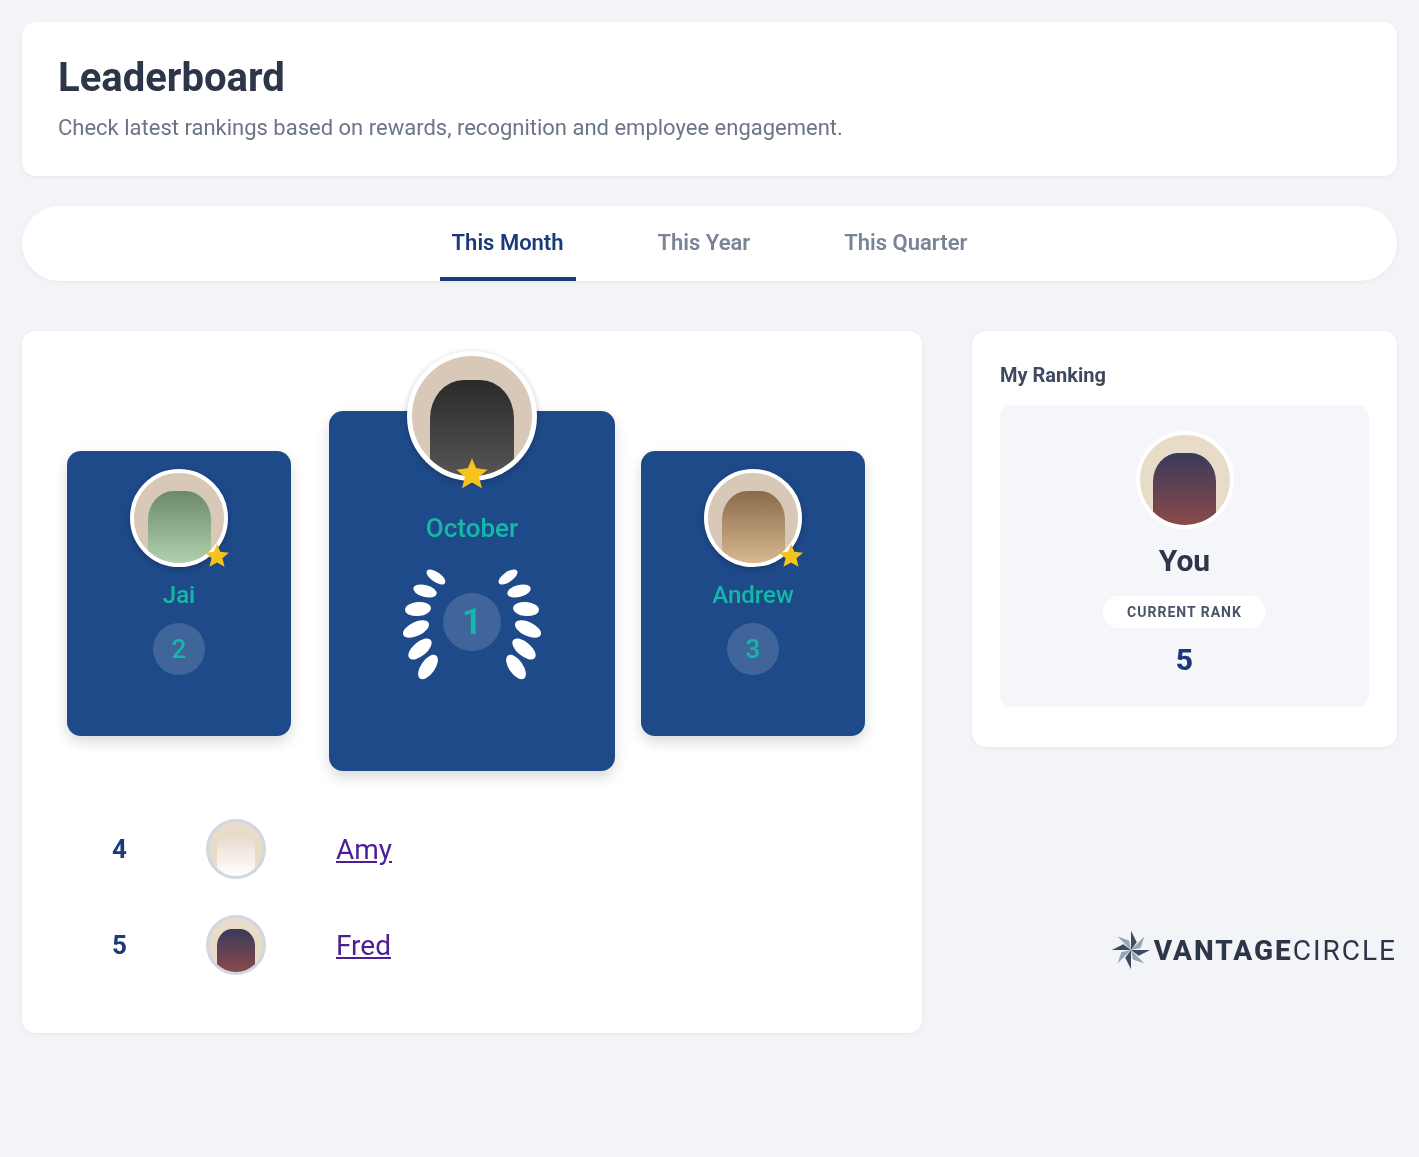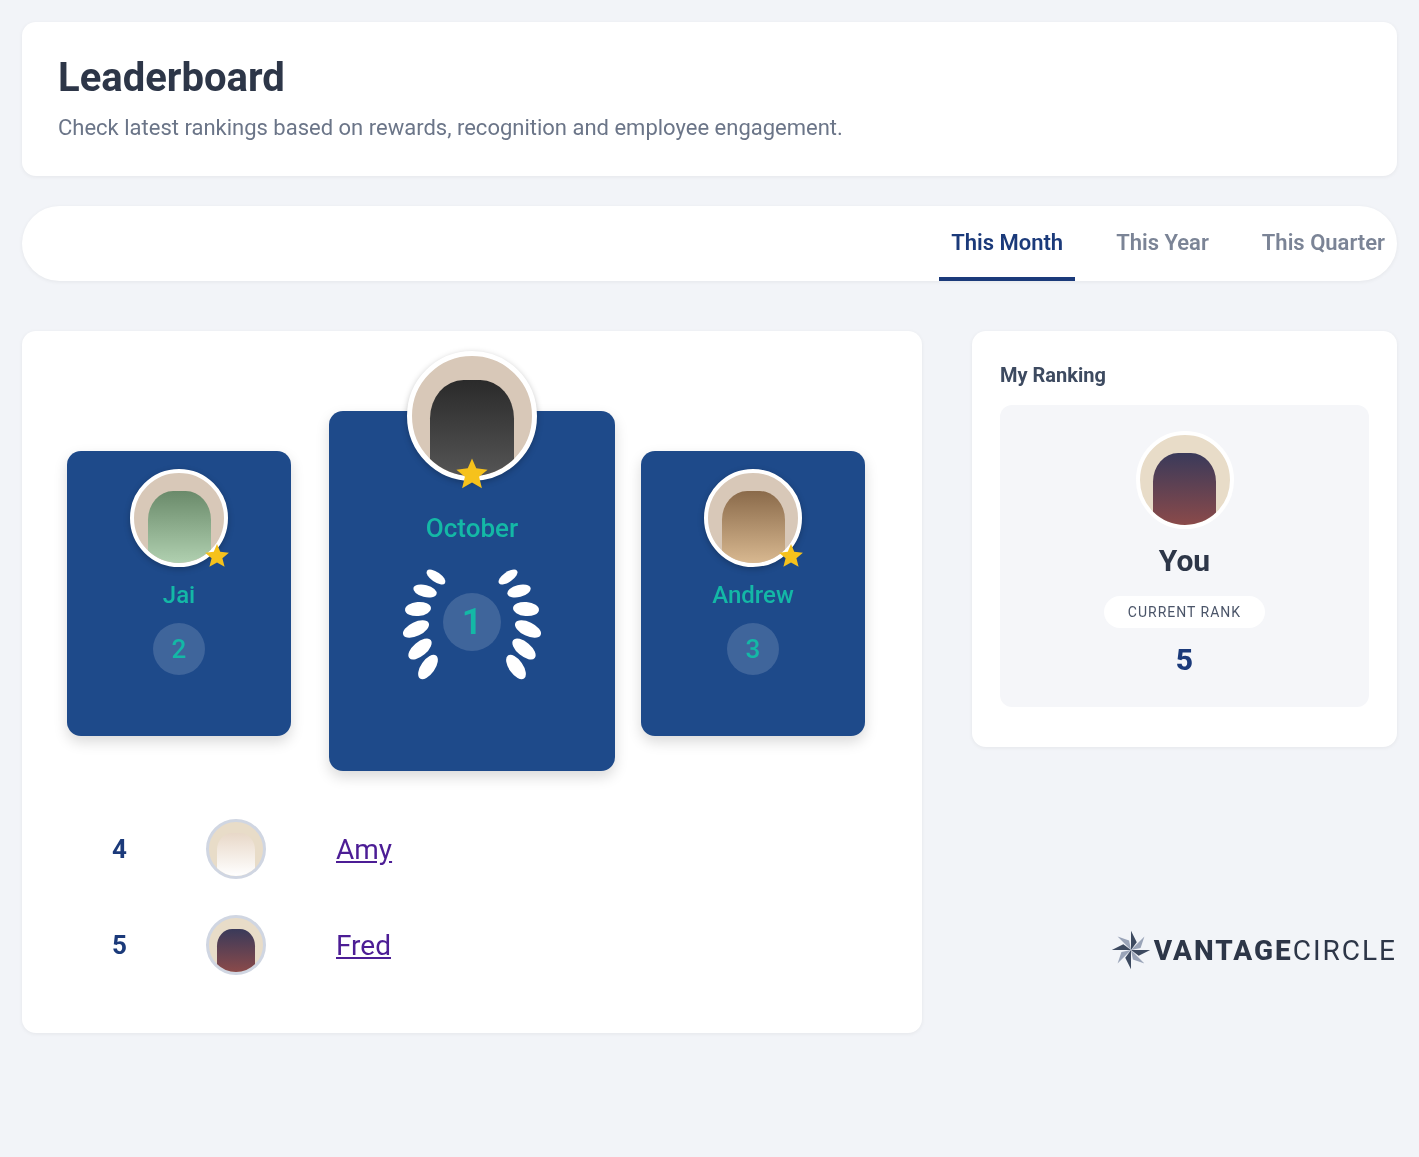--- a/index.html
+++ b/index.html
@@ -12,21 +12,21 @@
     padding: 22px;
   }
   .card {
     background: #fff;
     border-radius: 14px;
     box-shadow: 0 1px 4px rgba(0,0,0,0.06);
   }
   .header-card { padding: 32px 36px 36px 36px; margin-bottom: 30px; }
   .page-title { font-size: 40px; font-weight: 700; color: #2d3648; margin-bottom: 14px; }
   .page-subtitle { font-size: 22px; color: #6b7588; }
-  .tabs-card { display: flex; justify-content: flex-end; gap: 29px; padding: 0; border-radius: 40px; margin-bottom: 50px; }
+  .tabs-card { display: flex; justify-content: center; gap: 70px; padding: 0; border-radius: 40px; margin-bottom: 50px; }
   .tab { padding: 24px 12px 22px 12px; font-size: 22px; font-weight: 600; color: #7b8496; cursor: pointer; border-bottom: 4px solid transparent; }
   .tab.active { color: #1b3a7a; border-bottom: 4px solid #1b3a7a; }
   .columns { display: flex; gap: 50px; align-items: flex-start; }
   .podium-card { flex: 0 0 900px; padding: 30px 30px 40px 30px; display:flex; flex-direction:column; }
   .podium-wrap { position: relative; height: 410px; margin: 0 auto; width: 810px; }
   .podium-box {
     position: absolute;
     background: #1e4a8a;
     border-radius: 14px;
     color: #14b8a6;
@@ -64,21 +64,21 @@
   .rank-row { display:flex; align-items:center; gap: 70px; padding: 18px 0; }
   .rank-num { font-size: 26px; font-weight: 700; color: #1b3a7a; width: 24px; }
   .row-avatar { width:60px; height:60px; border-radius:50%; border:3px solid #d0d6e2; background:#e8dcc8; overflow:hidden; display:flex; align-items:flex-end; justify-content:center;}
   .row-name { font-size: 28px; color:#4c1d95;text-decoration:underline; }
   .right-col { flex: 1; display:flex; flex-direction: column; gap: 120px; position:relative; }
   .my-ranking-card { padding: 32px 28px 40px 28px; }
   .my-ranking-title { font-size: 20px; font-weight: 700; color:#3d4a60; margin-bottom: 18px;}
   .my-ranking-inner { background:#f5f6f9; border-radius: 12px; padding: 26px 16px 30px 16px; text-align:center; }
   .my-avatar { width: 98px; height:98px; border-radius:50%; border:4px solid #fff; background:#e8dcc8; margin: 0 auto 14px auto; overflow:hidden; display:flex; align-items:flex-end; justify-content:center;}
   .you-label { font-size: 30px; font-weight: 700; color:#2d3648; margin-bottom: 18px; }
-  .rank-pill { display:inline-block; background:#fff; border-radius: 24px; padding: 8px 24px; font-size: 14px; font-weight:400; letter-spacing: 1px; color:#4a5468; }
+  .rank-pill { display:inline-block; background:#fff; border-radius: 24px; padding: 8px 24px; font-size: 14px; font-weight:700; letter-spacing: 1px; color:#4a5468; }
   .my-rank-value { font-size: 30px; font-weight: 800; color:#1b3a7a; margin-top: 14px; }
   .logo { display:flex; align-items:center; gap:0; justify-content:flex-end; margin-top: 60px;}
   .logo svg { width:46px; height:46px; }
   .logo-text { font-size: 28px; letter-spacing: 2px; color:#2d3648; }
   .logo-text .bold { font-weight: 800; }
   .silhouette { width:70%; height:80%; border-radius: 40% 40% 0 0; }
 </style>
 </head>
 <body>
 

